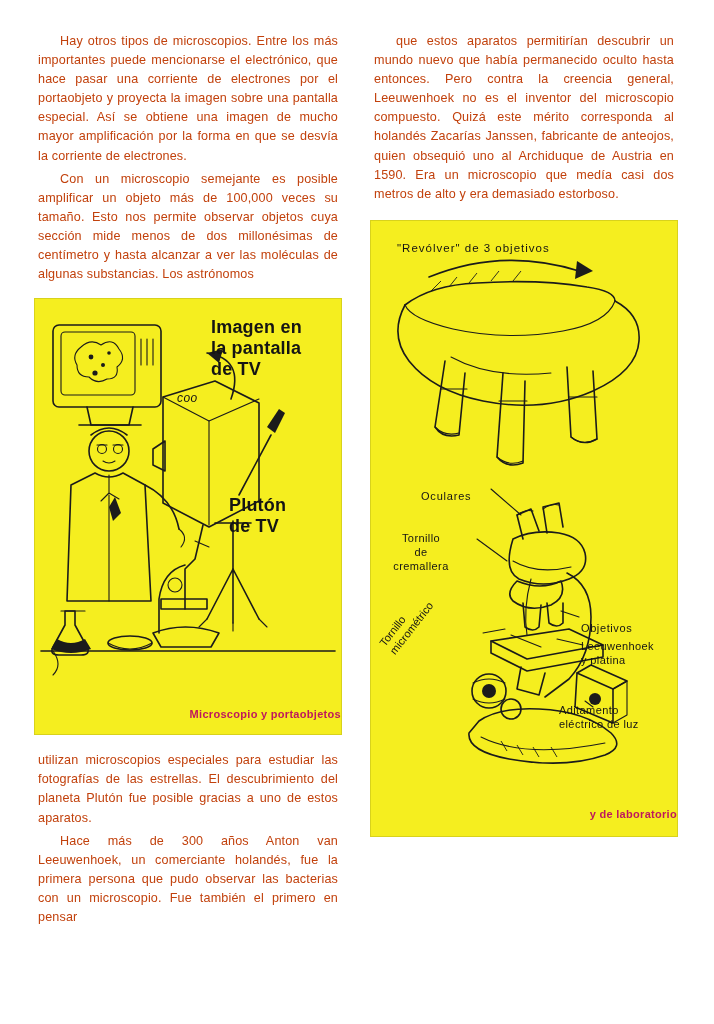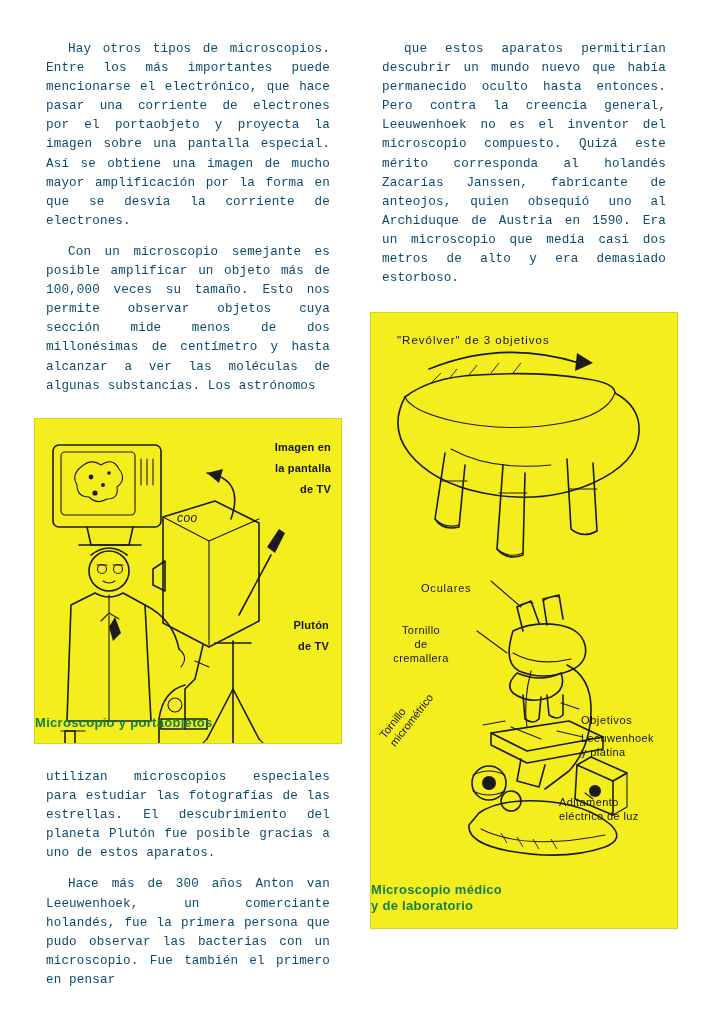--- a/index.html
+++ b/index.html
@@ -22,28 +22,27 @@
     padding: 28px 28px 22px 34px;
     display: flex;
     gap: 28px;
   }
   .column {
     width: 308px;
     display: flex;
     flex-direction: column;
   }
   p.body-text {
-    margin: 12px;
+    margin: 4px;
     font-size: 12.6px;
     line-height: 19.1px;
     text-align: justify;
     text-indent: 22px;
     letter-spacing: 0.15px;
-    color: #0c4a6e;
-    font-family: Liberation Mono, monospace;
+    color: #c2410c;
   }
   p.body-text + p.body-text {
     margin-top: 0px;
   }
 
   
   .figure {
     background: #f5ee1f;
     border: 1px solid #d8d21c;
     position: relative;
@@ -54,38 +53,38 @@
     height: 435px;
   }
   .fig-right {
     margin-top: 12px;
     height: 615px;
   }
   .fig-caption {
     position: absolute;
     left: 0;
     right: 0;
-    text-align: left;
-    font-size: 13px;
+    text-align: right;
+    font-size: 11px;
     font-weight: bold;
-    color: #15803d;
+    color: #be185d;
     letter-spacing: 0.3px;
     line-height: 16px;
   }
   .fig-label {
     position: absolute;
     font-size: 11px;
     color: #141414;
     letter-spacing: 0.4px;
     line-height: 14px;
   }
   .fig-label.big {
-    font-size: 11px;
+    font-size: 18px;
     font-weight: bold;
-    text-align: right;
+    text-align: left;
     line-height: 21px;
     letter-spacing: 0.2px;
   }
   .fig-label.center { text-align: center; }
 
   svg { display: block; }
   .ln { fill: none; stroke: #1b1b1b; stroke-width: 1.6; stroke-linecap: round; stroke-linejoin: round; }
   .ln-thin { fill: none; stroke: #1b1b1b; stroke-width: 1.1; stroke-linecap: round; stroke-linejoin: round; }
   .fill-dk { fill: #1b1b1b; }
   .fill-none { fill: none; }
@@ -284,18 +283,17 @@
         <div>Leeuwenhoek</div>
         <div>y platina</div>
       </div>
 
       <div class="fig-label" style="left:188px; top:482px;">
         <div>Aditamento</div>
         <div>eléctrico de luz</div>
       </div>
 
       <div class="fig-caption" style="bottom:14px;">
-        <div>Microscopio médico</div>
         <div>y de laboratorio</div>
       </div>
     </div>
   </div>
 </div>
 
 </body></html>

